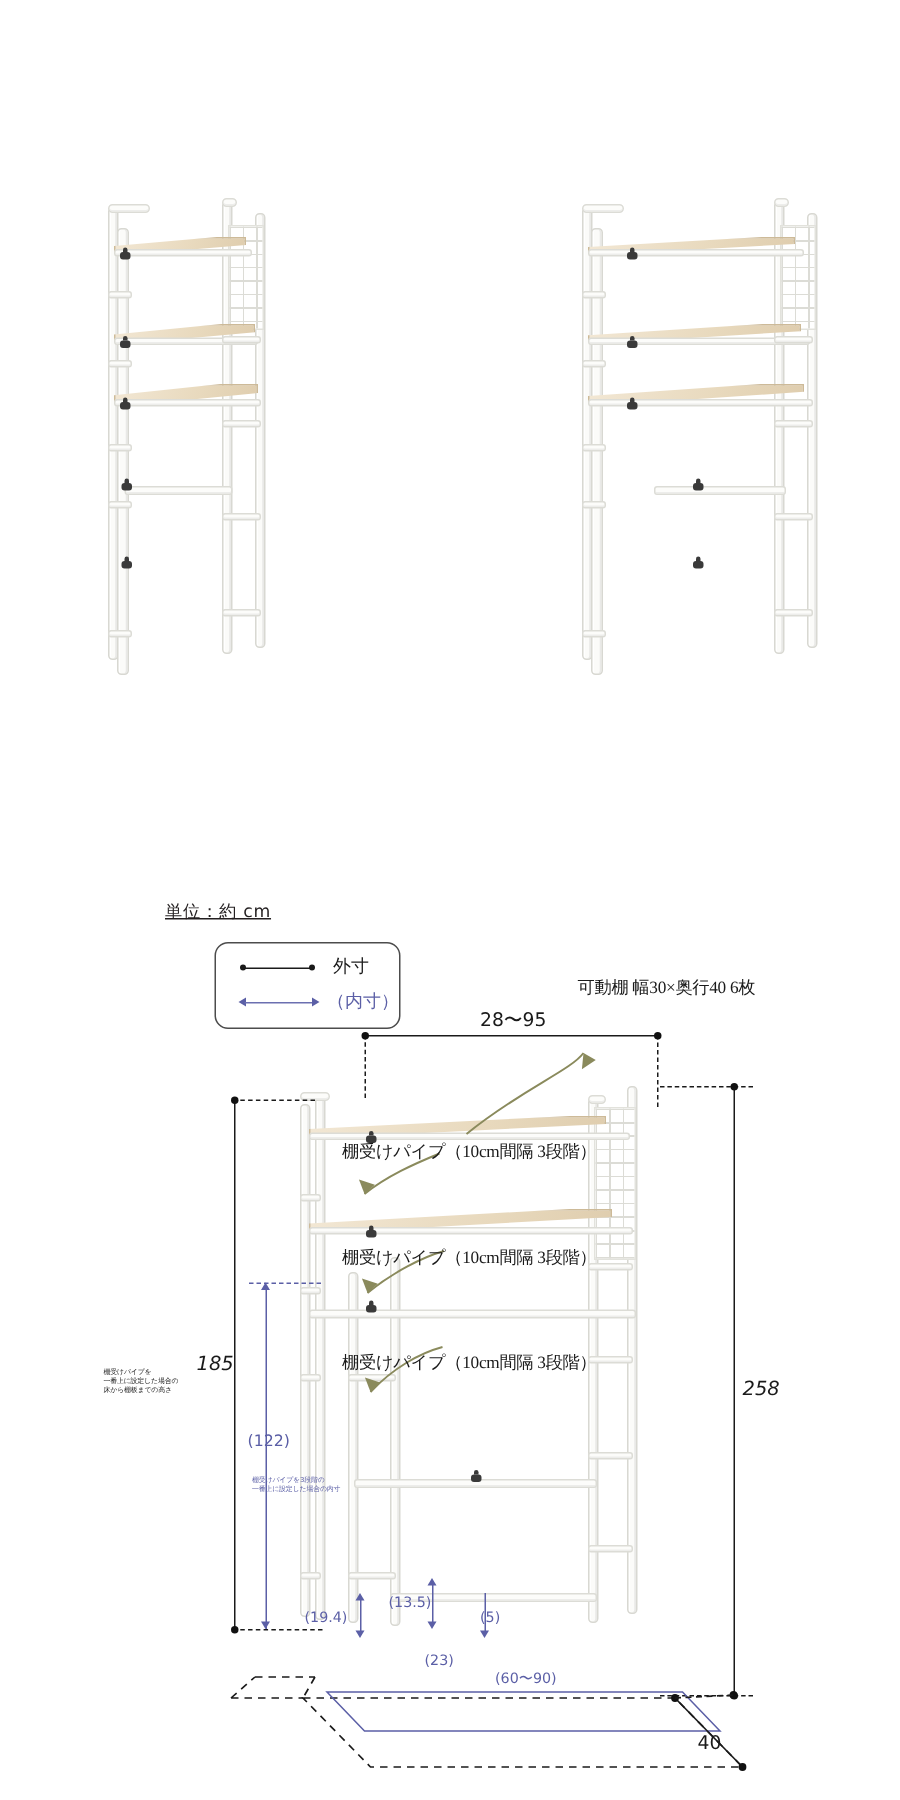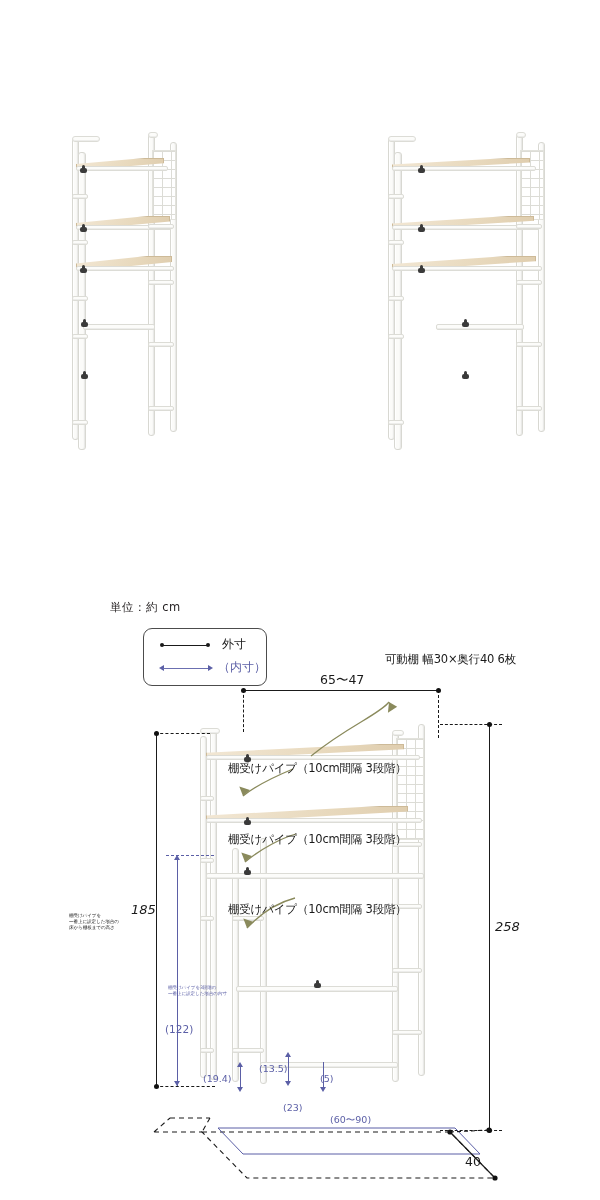--- a/index.html
+++ b/index.html
@@ -51,21 +51,21 @@
   .dash-hb{position:absolute;height:0;border-top:1.1px dashed #5b5fa6;}
 
   
   .tri-up{position:absolute;width:0;height:0;border-left:3.2px solid transparent;border-right:3.2px solid transparent;border-bottom:5.5px solid #5b5fa6;}
   .tri-dn{position:absolute;width:0;height:0;border-left:3.2px solid transparent;border-right:3.2px solid transparent;border-top:5.5px solid #5b5fa6;}
   .tri-lf{position:absolute;width:0;height:0;border-top:3.2px solid transparent;border-bottom:3.2px solid transparent;border-right:5.5px solid #5b5fa6;}
   .tri-rt{position:absolute;width:0;height:0;border-top:3.2px solid transparent;border-bottom:3.2px solid transparent;border-left:5.5px solid #5b5fa6;}
 
   .cap{font-size:11px;}
   .unit{font-size:11.5px;letter-spacing:.5px;}
-  .lbl-jp{font-size:11.5px;letter-spacing:-.2px;}
+  .lbl-jp{font-size:11.5px;letter-spacing:-.2px;font-family:Liberation Serif, serif;}
   .small-jp{font-size:4.6px;letter-spacing:-.1px;line-height:1.35;white-space:normal;}
   .num{font-size:12.5px;}
   .numbig{font-size:13px;font-style:italic;}
   .numblue{font-size:10.5px;color:#5b5fa6;}
   .numblue-s{font-size:9.5px;color:#5b5fa6;}
 </style>
 </head>
 <body>
 
 <div class="page">
@@ -151,21 +151,21 @@
     <div class="bar" style="left:138px;top:96px;width:24px;height:3px;"></div>
     <div class="bar" style="left:138px;top:152px;width:24px;height:3px;"></div>
     <div class="bar" style="left:138px;top:214px;width:24px;height:3px;"></div>
     <div class="bar" style="left:138px;top:278px;width:24px;height:3px;"></div>
 
     <div class="bar" style="left:58px;top:196px;width:86px;height:4px;"></div>
     <div class="knob" style="left:84px;top:194px;"></div>
     <div class="knob" style="left:84px;top:246px;"></div>
   </div>
 
-  <div class="txt unit" style="left:110px;top:601px;">単位：約 cm</div>
+  <div class="txt unit" style="left:110px;top:601px;text-decoration:underline;">単位：約 cm</div>
 
   <div class="legendbox" style="left:99px;top:628px;width:122px;height:56px;margin-left:44px;">
 
     <div class="dot" style="left:16px;top:14px;"></div>
     <div class="legline-b" style="left:18px;top:16px;width:46px;"></div>
     <div class="dot" style="left:62px;top:14px;"></div>
     <div class="txt cap black" style="left:78px;top:9px;font-size:12px;">外寸</div>
 
     <div class="tri-lf" style="left:15px;top:36px;"></div>
     <div class="legline-v" style="left:19px;top:39px;width:46px;"></div>
@@ -238,39 +238,39 @@
 
   <div class="txt lbl-jp black" style="left:228px;top:762px;">棚受けパイプ（10cm間隔 3段階）</div>
   <div class="txt lbl-jp black" style="left:228px;top:833px;">棚受けパイプ（10cm間隔 3段階）</div>
   <div class="txt lbl-jp black" style="left:228px;top:903px;">棚受けパイプ（10cm間隔 3段階）</div>
 
   <div class="dash-v" style="left:243px;top:690px;height:42px;"></div>
   <div class="dash-v" style="left:438px;top:690px;height:48px;"></div>
   <div class="dimline h" style="left:243px;top:690px;width:195px;"></div>
   <div class="enddot" style="left:243px;top:690px;"></div>
   <div class="enddot" style="left:438px;top:690px;"></div>
-  <div class="txt num black" style="left:320px;top:673px;">65〜47</div>
+  <div class="txt num black" style="left:320px;top:673px;">28〜95</div>
 
   <div class="dash-h" style="left:155px;top:733px;width:55px;"></div>
   <div class="dash-h" style="left:155px;top:1086px;width:60px;"></div>
   <div class="dimline v" style="left:156px;top:733px;height:353px;"></div>
   <div class="enddot" style="left:156px;top:733px;"></div>
   <div class="enddot" style="left:156px;top:1086px;"></div>
   <div class="txt numbig black" style="left:131px;top:903px;">185</div>
   <div class="txt small-jp black" style="left:69px;top:913px;width:70px;text-align:left;">
     <span style="white-space:pre-line;">棚受けパイプを
 一番上に設定した場合の
 床から棚板までの高さ</span>
   </div>
 
   <div class="dash-hb" style="left:166px;top:855px;width:48px;"></div>
   <div class="dimblue v" style="left:177px;top:858px;height:228px;"></div>
   <div class="tri-up" style="left:174px;top:855px;"></div>
   <div class="tri-dn" style="left:174px;top:1081px;"></div>
-  <div class="txt numblue" style="left:165px;top:1024px;text-align:right;">(122)</div>
+  <div class="txt numblue" style="left:165px;top:956px;text-align:right;">(122)</div>
   <div class="txt small-jp blue" style="left:168px;top:985px;width:80px;">
     <span style="white-space:pre-line;">棚受けパイプを3段階の
 一番上に設定した場合の内寸</span>
   </div>
 
   <div class="dash-h" style="left:440px;top:724px;width:62px;"></div>
   <div class="dash-h" style="left:440px;top:1130px;width:62px;"></div>
   <div class="dimline v" style="left:489px;top:724px;height:406px;"></div>
   <div class="enddot" style="left:489px;top:724px;"></div>
   <div class="enddot" style="left:489px;top:1130px;"></div>

